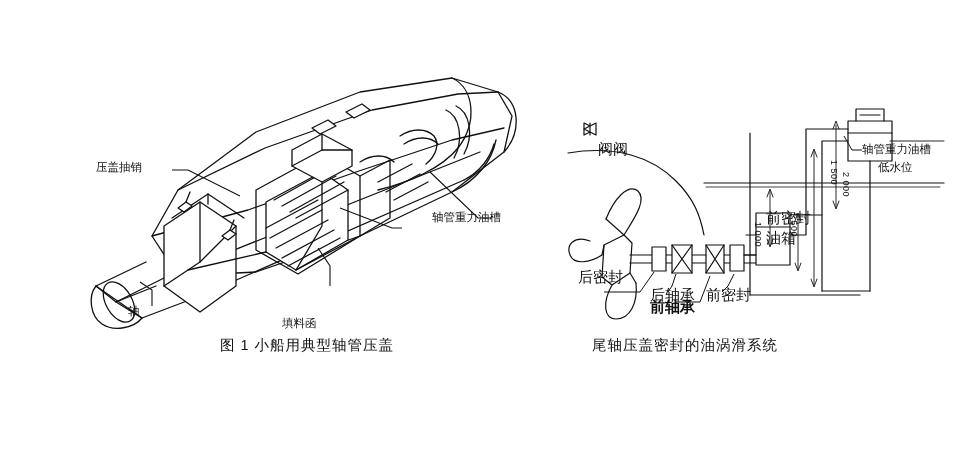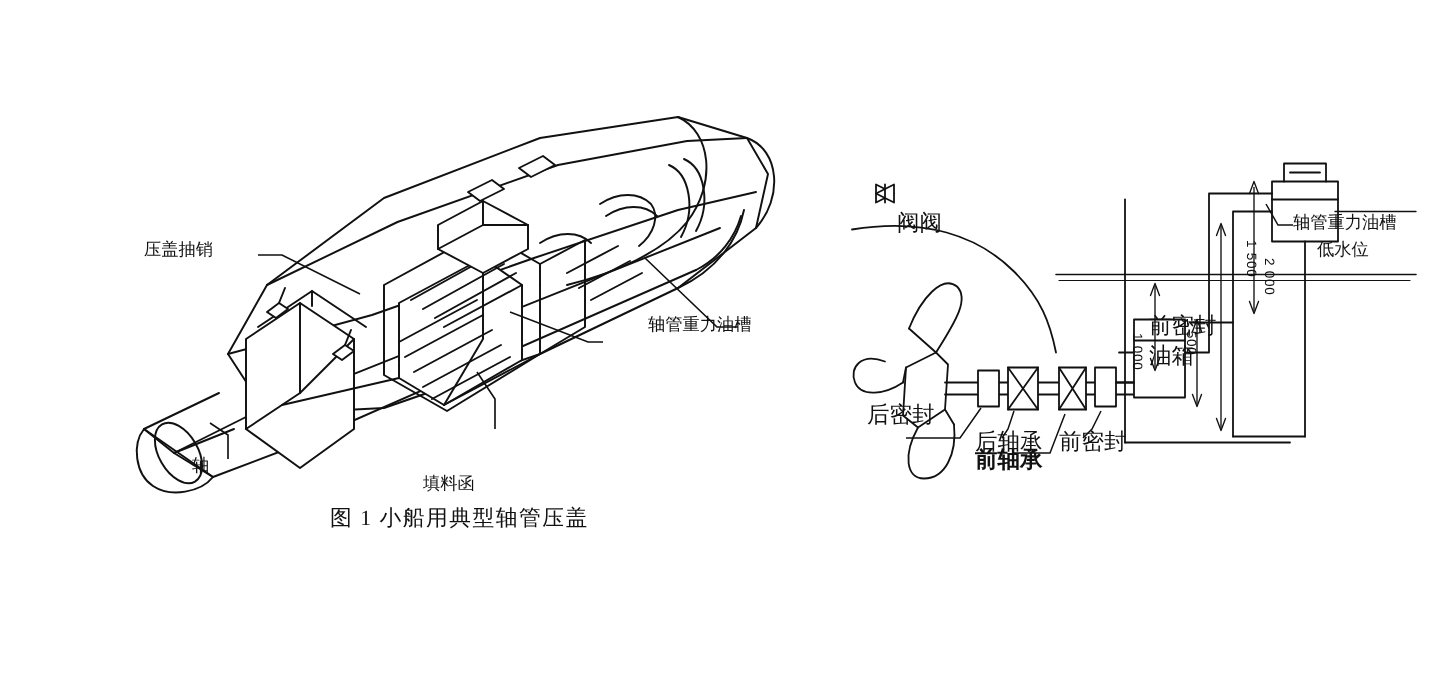--- a/index.html
+++ b/index.html
@@ -27,21 +27,21 @@
   #fig-left { left: 60px; top: 40px; width: 480px; height: 330px; }
   #fig-right { left: 560px; top: 95px; width: 390px; height: 280px; }
 
   .caption {
     position: absolute;
     font-size: 14.5px;
     letter-spacing: 1px;
     white-space: nowrap;
     color: #111;
   }
-  #caption-left { left: 220px; top: 336px; font-family: Liberation Serif, serif; }
+  #caption-left { left: 220px; top: 336px; }
   #caption-right { left: 592px; top: 336px; }
 
   .lbl {
     position: absolute;
     font-size: 11.5px;
     line-height: 1.25;
     white-space: nowrap;
     color: #111;
   }
   .lbl.wrap { white-space: normal; }
@@ -275,14 +275,15 @@
   <div class="lbl tiny" id="lbl-fore-seal" style="left:706px; top:286px;">前密封</div>
 
   <div class="lbl num" id="dim-1500" style="left:828px; top:160px;">1 500</div>
 
   <div class="lbl num" id="dim-2000" style="left:840px; top:172px;">2 000</div>
 
   <div class="lbl num" id="dim-1000" style="left:752px; top:222px;">1 000</div>
 
   <div class="lbl num" id="dim-1500-b" style="left:788px; top:212px;">1 500</div>
 
+  <div class="caption" id="caption-right">尾轴压盖密封的油涡滑系统</div>
 
 </div>
 
 </body></html>

